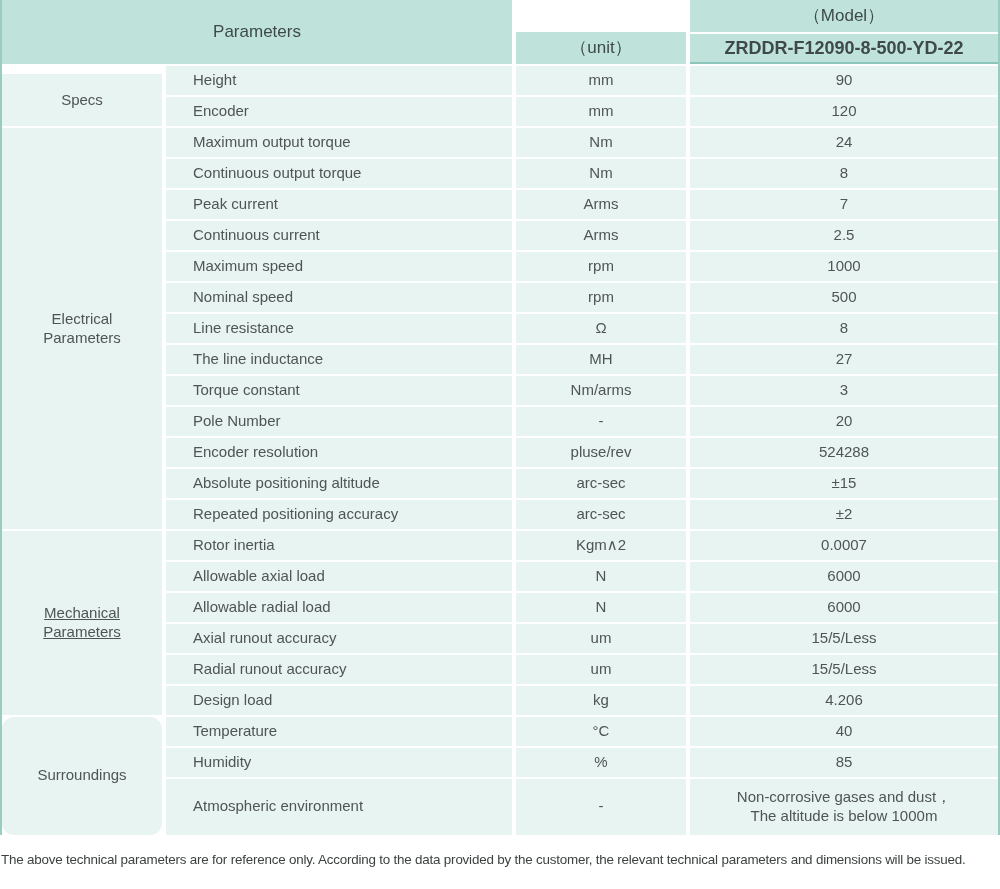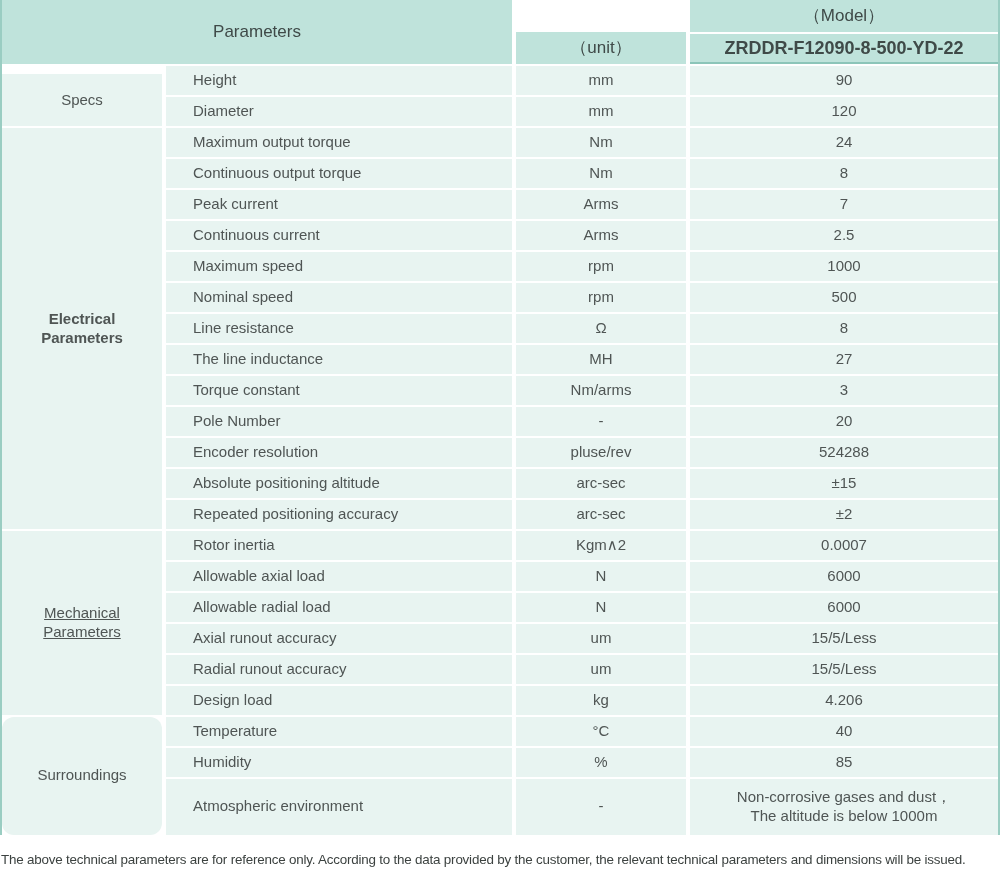--- a/index.html
+++ b/index.html
@@ -77,24 +77,24 @@
     <div class="cell header-cell h-parameters">Parameters</div>
     <div class="cell header-cell h-unit">（unit）</div>
     <div class="cell header-cell h-model">（Model）</div>
     <div class="cell header-cell h-model-value">ZRDDR-F12090-8-500-YD-22</div>
   </div>
   <div class="grid body-grid">
       <div class="cell section-cell" style="grid-row: span 2; margin-top: 8px;">Specs</div>
       <div class="cell name-cell">Height</div>
       <div class="cell unit-cell">mm</div>
       <div class="cell value-cell">90</div>
-      <div class="cell name-cell">Diameter</div>
+      <div class="cell name-cell">Encoder</div>
       <div class="cell unit-cell">mm</div>
       <div class="cell value-cell">120</div>
-      <div class="cell section-cell" style="grid-row: span 13; font-weight: bold;">Electrical
+      <div class="cell section-cell" style="grid-row: span 13;">Electrical
 Parameters</div>
       <div class="cell name-cell">Maximum output torque</div>
       <div class="cell unit-cell">Nm</div>
       <div class="cell value-cell">24</div>
       <div class="cell name-cell">Continuous output torque</div>
       <div class="cell unit-cell">Nm</div>
       <div class="cell value-cell">8</div>
       <div class="cell name-cell">Peak current</div>
       <div class="cell unit-cell">Arms</div>
       <div class="cell value-cell">7</div>

